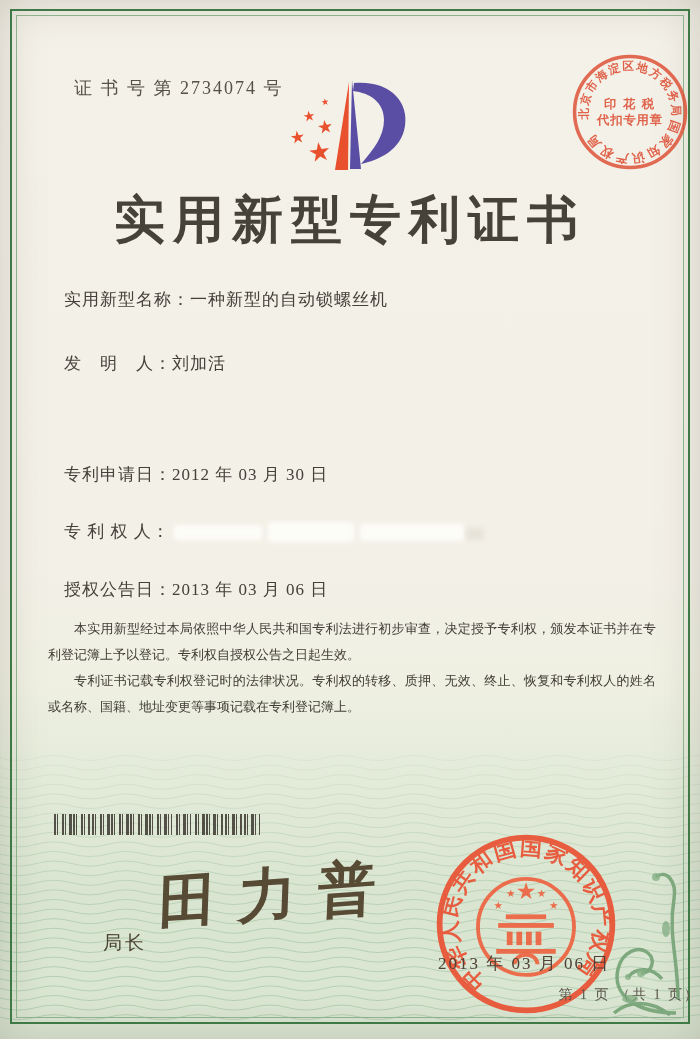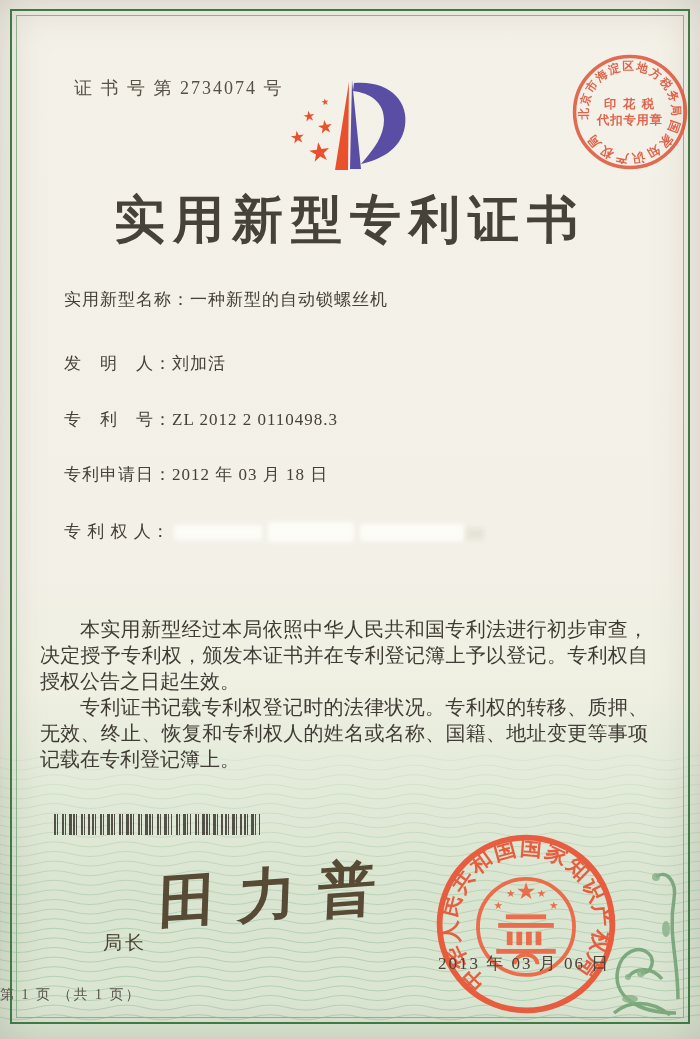--- a/index.html
+++ b/index.html
@@ -34,40 +34,40 @@
   .field{position:absolute;left:64px;font-size:17px;color:#45413a;letter-spacing:1px;white-space:nowrap;}
   .f-name{top:288px;} .f-inventor{top:352px;} .f-patno{top:408px;}
   .f-filing{top:463px;} .f-patentee{top:520px;} .f-grant{top:578px;}
   .redact{display:inline-block;position:relative;width:320px;height:22px;vertical-align:middle;}
   .redact i{position:absolute;background:rgba(253,253,249,.95);filter:blur(2.5px);border-radius:2px;}
   .r1{left:4px;top:3px;width:88px;height:15px;}
   .r2{left:98px;top:0px;width:86px;height:20px;}
   .r3{left:190px;top:2px;width:104px;height:17px;}
   .r4{left:296px;top:6px;width:18px;height:12px;background:rgba(220,216,206,.55)!important;}
 
-  .body-text{position:absolute;left:40px;top:616px;width:608px;font-size:20px;line-height:26px;
+  .body-text{position:absolute;left:48px;top:616px;width:608px;font-size:13px;line-height:26px;
     color:#403c35;text-align:justify;}
   .body-text p{margin:0;text-indent:2em;}
 
   .barcode{position:absolute;left:54px;top:814px;width:206px;height:21px;opacity:.82;
     background:repeating-linear-gradient(90deg,
       #352f28 0 1.5px, rgba(0,0,0,0) 1.5px 3px,
       #352f28 3px 4px,  rgba(0,0,0,0) 4px 7.5px,
       #352f28 7.5px 10px, rgba(0,0,0,0) 10px 11px,
       #352f28 11px 12px, rgba(0,0,0,0) 12px 15px,
       #352f28 15px 17.5px, rgba(0,0,0,0) 17.5px 19px);}
 
   .sig-title{position:absolute;left:103px;top:930px;font-size:19px;color:#4a4233;letter-spacing:3px;text-align:right;}
   .sig-name{position:absolute;left:158px;top:856px;font-size:58px;color:#4a3b26;
     letter-spacing:22px;transform:rotate(-4deg) skewX(-6deg);font-weight:bold;opacity:.9;}
 
   .seal{position:absolute;left:430px;top:828px;width:192px;height:192px;opacity:.9;}
   .seal-date{position:absolute;left:438px;top:952px;font-size:17px;letter-spacing:2px;color:#4e4136;z-index:5;}
 
-  .footer{position:absolute;left:0;top:986px;width:700px;text-align:left;font-size:14px;
+  .footer{position:absolute;left:0;top:986px;width:700px;text-align:right;font-size:14px;
     color:#57534a;letter-spacing:2px;}
 
   .flourish{position:absolute;right:18px;bottom:22px;width:104px;height:168px;opacity:.85;}
 </style>
 </head>
 <body>
 
 <div class="paper">
 
   <svg id="waves" class="waves">
@@ -136,28 +136,28 @@
   </div>
 
   <h1 class="title">实用新型专利证书</h1>
 
   <div class="field f-name">
     <span>实用新型名称：</span><span>一种新型的自动锁螺丝机</span>
   </div>
   <div class="field f-inventor">
     <span>发　明　人：</span><span>刘加活</span>
   </div>
-  <div class="field f-patno">
-    <span>专　利　号：</span><span>ZL 2012 2 0110498.3</span>
-  </div>
   <div class="field f-filing">
-    <span>专利申请日：</span><span>2012 年 03 月 18 日</span>
+    <span>专利申请日：</span><span>2012 年 03 月 30 日</span>
   </div>
   <div class="field f-patentee">
     <span>专 利 权 人：</span><span class="redact"><i class="r1"></i><i class="r2"></i><i class="r3"></i><i class="r4"></i></span>
+  </div>
+  <div class="field f-grant">
+    <span>授权公告日：</span><span>2013 年 03 月 06 日</span>
   </div>
 
   <div class="body-text">
     <p>本实用新型经过本局依照中华人民共和国专利法进行初步审查，决定授予专利权，颁发本证书并在专利登记簿上予以登记。专利权自授权公告之日起生效。</p>
     <p>专利证书记载专利权登记时的法律状况。专利权的转移、质押、无效、终止、恢复和专利权人的姓名或名称、国籍、地址变更等事项记载在专利登记簿上。</p>
   </div>
 
   <div class="barcode"></div>
 
   <div class="sig-title">局长</div>

